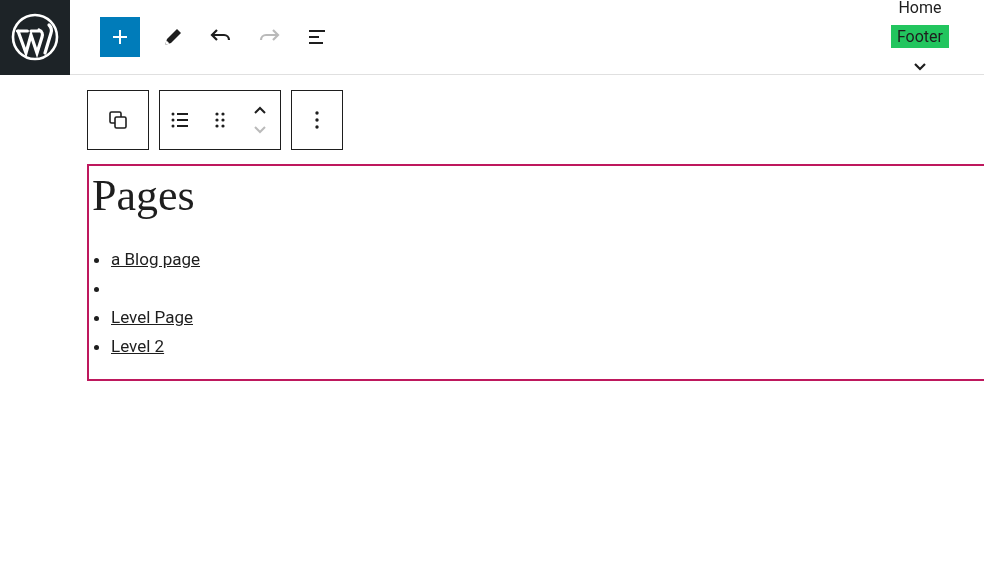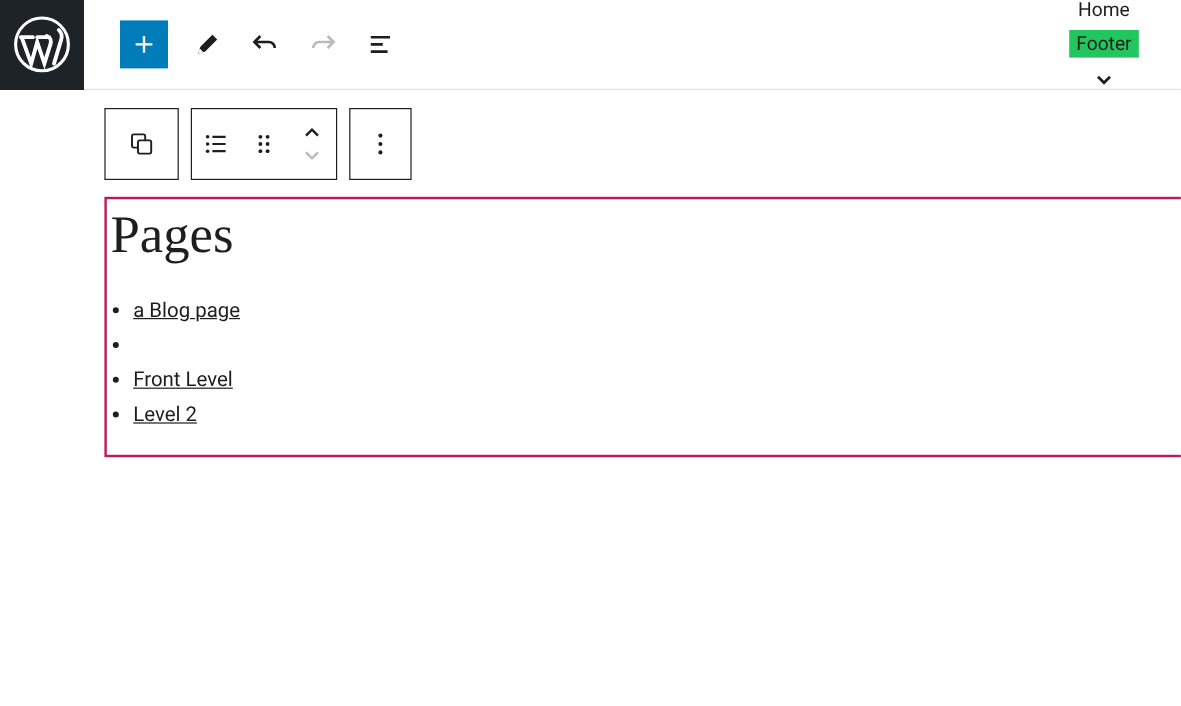--- a/index.html
+++ b/index.html
@@ -271,17 +271,17 @@
       </div>
     </div>
   </div>
 
   <div class="content-block">
     <h2 class="pages-heading">Pages</h2>
     <ul class="pages-list">
       <li><a href="#">a Blog page</a></li>
       <li>
       </li>
-      <li><a href="#">Front Level</a></li>
+      <li><a href="#">Level Page</a></li>
       <li><a href="#">Level 2</a></li>
     </ul>
   </div>
 </div>
 
 </body></html>

